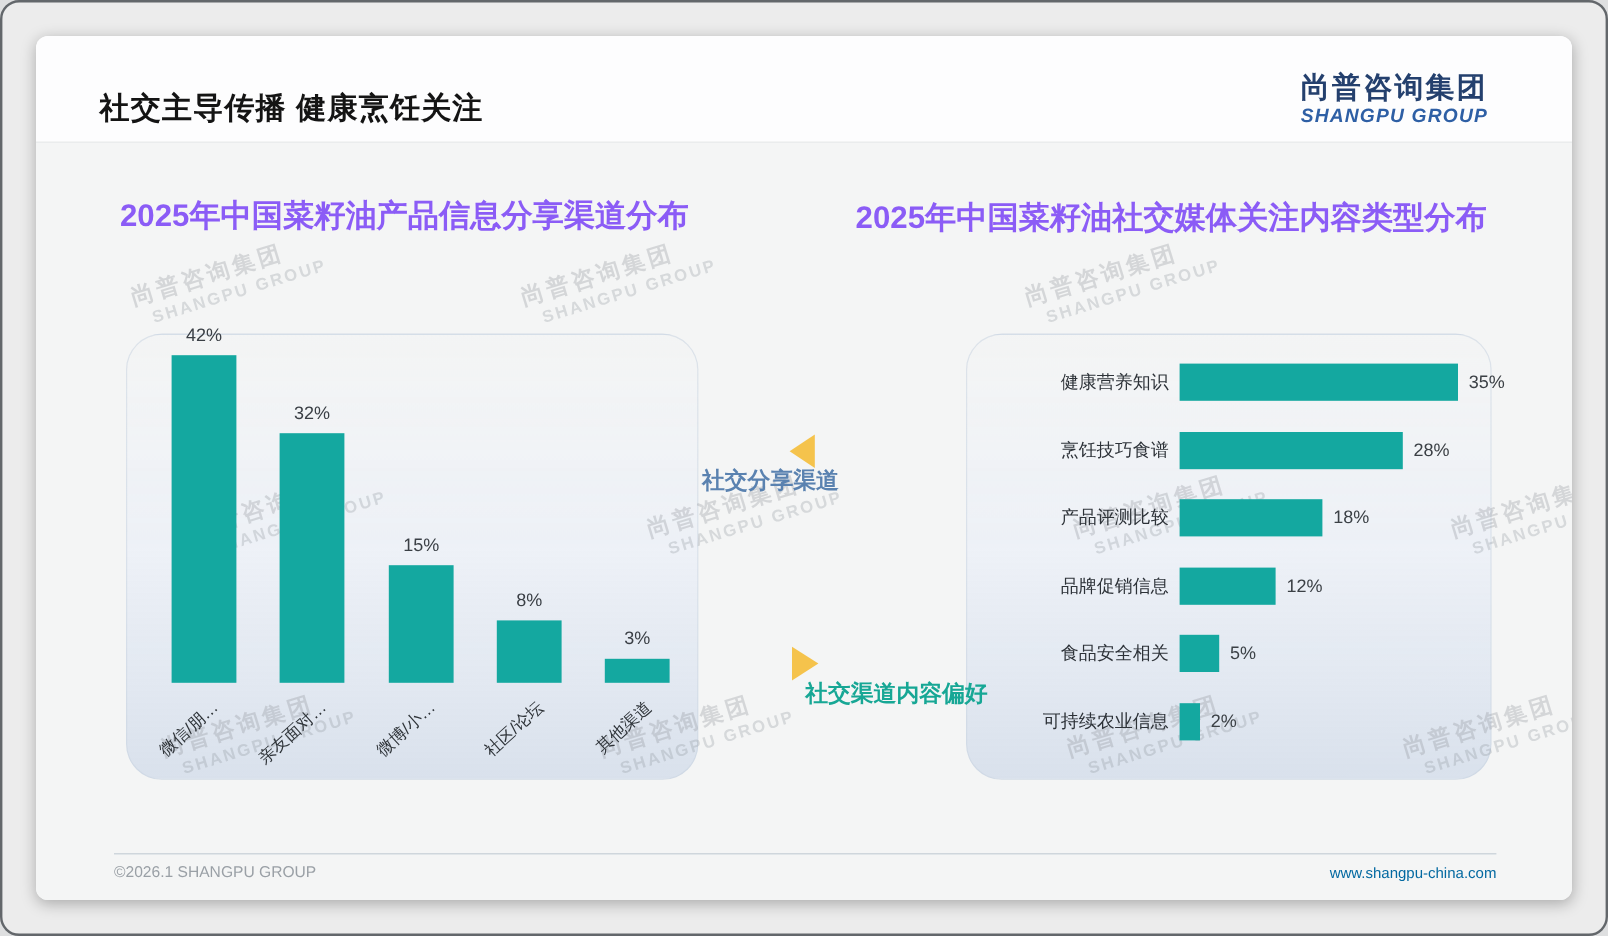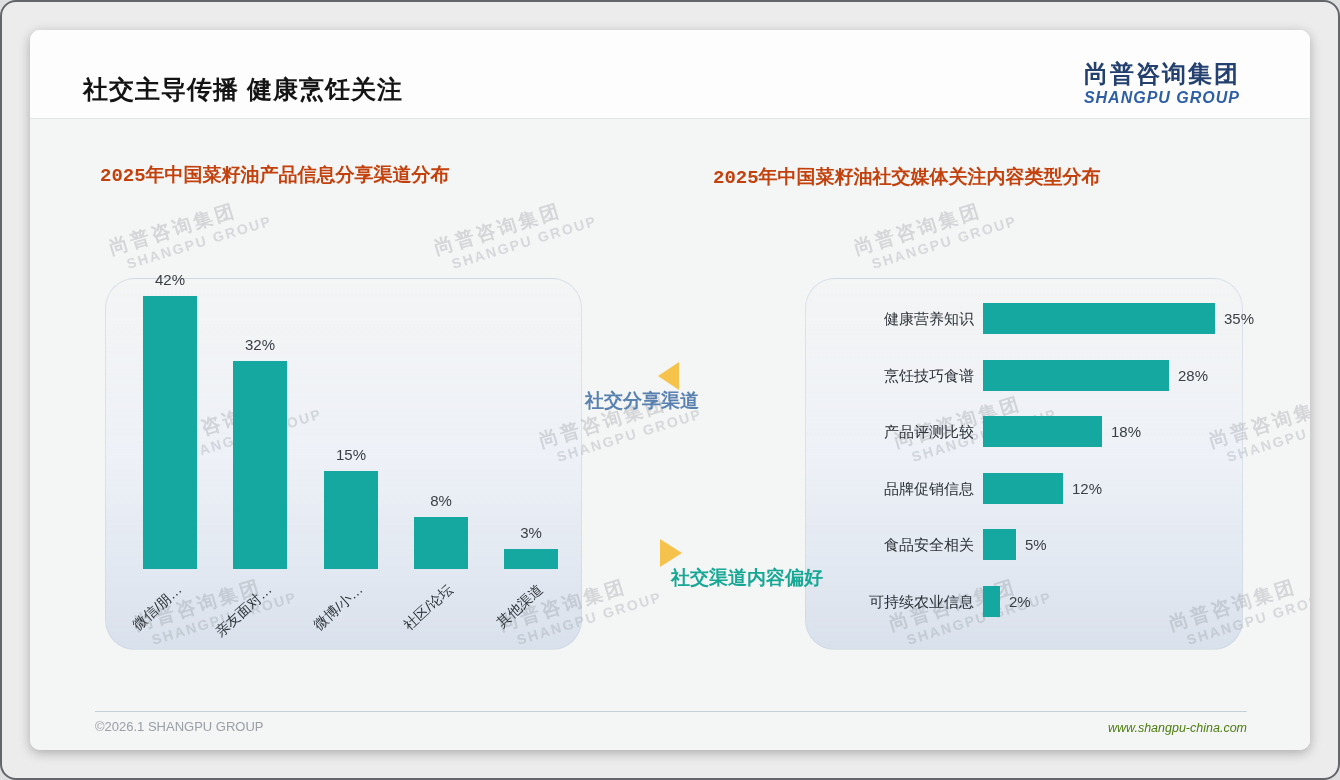--- a/index.html
+++ b/index.html
@@ -20,21 +20,21 @@
   }
   .page-title {
     position:absolute; left:53px; top:43px; font-size:25px; font-weight:bold;
     color:#141414; letter-spacing:1px; white-space:nowrap;
   }
   .logo { position:absolute; right:70px; top:31px; text-align:right; line-height:1.1; }
   .logo-cn { font-size:24px; font-weight:bold; color:#24406e; letter-spacing:2px; }
   .logo-en { font-size:16px; font-weight:bold; font-style:italic; color:#2e5fa5; letter-spacing:1px; margin-top:2px; }
   .card-body { position:absolute; left:0; top:89px; right:0; bottom:0; background:#f4f5f5; }
 
-  .chart-title { position:absolute; font-size:19px; font-weight:bold; color:#c2410c; white-space:nowrap; z-index:3;font-family:Liberation Mono, monospace; }
+  .chart-title { position:absolute; font-size:26px; font-weight:bold; color:#8b5cf6; white-space:nowrap; z-index:3; }
   .chart-title.left  { left:70px;  top:132px; }
   .chart-title.right { left:683px; top:134px; }
 
   .panel {
     position:absolute; top:248px; height:372px; border-radius:30px; box-sizing:border-box;
     background:linear-gradient(180deg, rgba(248,250,252,0) 0%, rgba(236,240,247,0.85) 48%, #d9e1ec 100%);
     border:1px solid rgba(201,211,224,0.55);
   }
   .panel-left  { left:75px;  width:477px; }
   .panel-right { left:775px; width:438px; }
@@ -64,21 +64,21 @@
   .tri-left  { left:628px; top:332px; border-top:14px solid transparent; border-bottom:14px solid transparent; border-right:21px solid #f5c34c; }
   .tri-right { left:630px; top:509px; border-top:14px solid transparent; border-bottom:14px solid transparent; border-left:22px solid #f5c34c; }
   .ann { position:absolute; font-size:19px; font-weight:bold; z-index:3; white-space:nowrap; }
   .ann-share { left:555px; top:358px; color:#5a82b0; }
   .ann-pref  { left:641px; top:535px; color:#17a795; }
 
   
   .foot-note { position:absolute; left:82px; top:656px; font-size:13px; color:#9298a0; z-index:3; }
   .foot-divider { position:absolute; left:65px; right:63px; top:681px; height:1px; background:#c6cfd6; z-index:3; }
   .foot-copy { position:absolute; left:65px; top:689px; font-size:13px; color:#9aa0a6; z-index:3; }
-  .foot-site { position:absolute; right:63px; top:691px; font-size:12.5px; color:#4d7c0f; z-index:3;font-style:italic; }
+  .foot-site { position:absolute; right:63px; top:691px; font-size:12.5px; color:#0369a1; z-index:3; }
 </style>
 </head>
 <body>
 
 <div class="page">
   <div class="card">
 
     <div class="card-header">
       <div class="page-title">社交主导传播 健康烹饪关注</div>
       <div class="logo">

